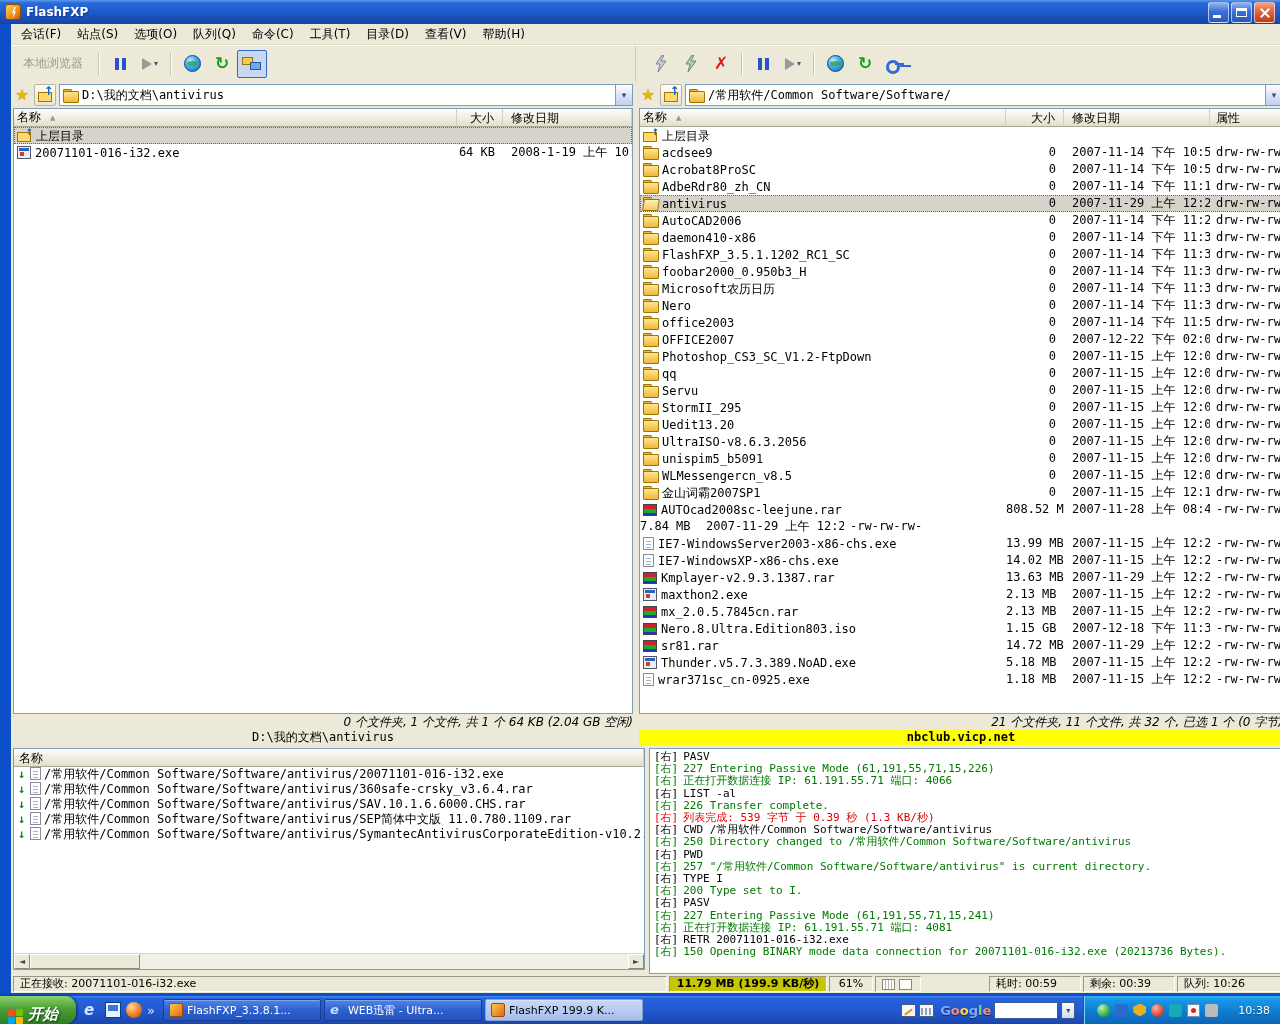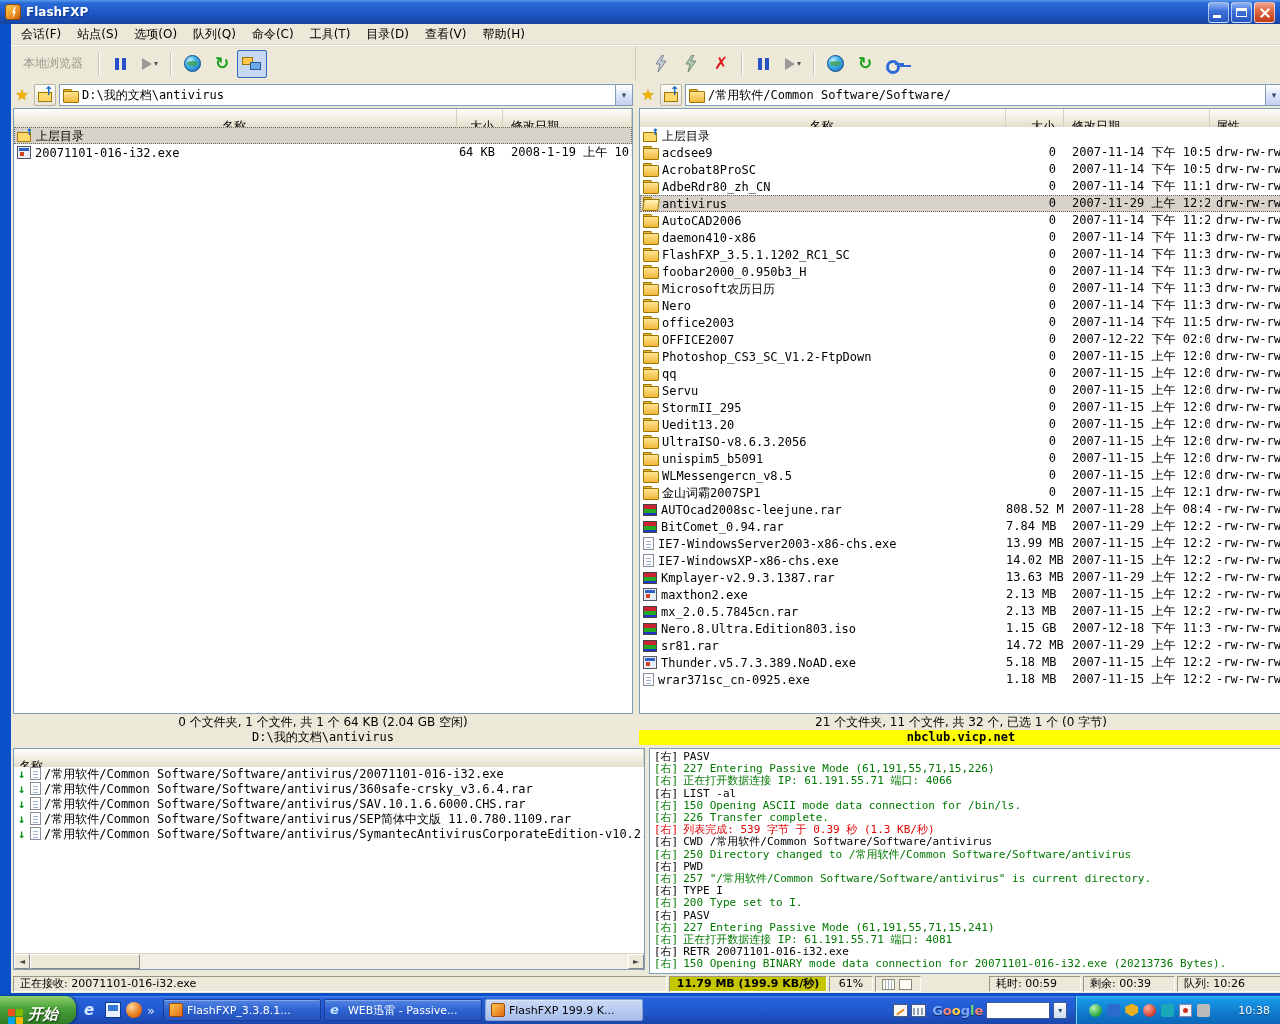--- a/index.html
+++ b/index.html
@@ -63,21 +63,21 @@
 .combo{flex:1;height:22px;border:1px solid #7F9DB9;background:#fff;display:flex;align-items:center;overflow:hidden;}
 .combo-ic{margin:0 4px 0 3px;}
 .combo-text{flex:1;font-size:12px;white-space:nowrap;overflow:hidden;}
 .combo-drop{width:17px;height:20px;flex:none;display:flex;align-items:center;justify-content:center;background:linear-gradient(180deg,#FFFFFF,#D6DFF7 60%,#C2D1F0);border-left:1px solid #7F9DB9;color:#3A5070;font-size:9px;}
 
 
 .fp{position:absolute;top:84px;border:1px solid #7F9DB9;background:#fff;}
 .fp-left{left:2px;width:620px;height:606px;}
 .fp-right{left:628px;width:644px;height:606px;}
 .fhead{position:absolute;top:0;left:0;right:0;height:18px;display:flex;background:#ECE9D8;}
-.hc{background:linear-gradient(180deg,#FDFDFB,#ECE9D8 70%,#E2DECB);border-right:1px solid #D4D0BC;border-bottom:1px solid #ACA899;padding:9px 5px;white-space:nowrap;overflow:hidden;flex-direction:column;}
+.hc{background:linear-gradient(180deg,#FDFDFB,#ECE9D8 70%,#E2DECB);border-right:1px solid #D4D0BC;border-bottom:1px solid #ACA899;padding:1px 5px;white-space:nowrap;overflow:hidden;}
 .sortarrow::before{content:"▲";font-size:7px;color:#9A9588;margin-left:5px;vertical-align:2px;}
 .fbody{position:absolute;top:18px;left:0;right:0;bottom:0;background:#fff;overflow:hidden;}
 .frow{display:flex;height:17px;line-height:16px;font-family:"DejaVu Sans Mono","Liberation Mono",monospace;font-size:12px;white-space:nowrap;}
 .frow.sel{background:#D7D3CA;outline:1px dotted #6A6A6A;outline-offset:-1px;}
 .cell{overflow:hidden;white-space:nowrap;}
 .c-name{display:flex;align-items:center;gap:4px;padding-left:3px;}
 .c-size{text-align:right;padding-right:8px;}
 .c-date{padding-left:8px;}
 .c-attr{padding-left:6px;}
 .fp-left .c-name{width:443px;}
@@ -98,21 +98,21 @@
 .ic-updir::before{content:"";position:absolute;bottom:0;left:0;width:12px;height:8px;background:#FFD96B;border:1px solid #A07800;}
 .ic-updir::after{content:"↑";position:absolute;right:-1px;top:-4px;color:#1566C8;font-weight:bold;font-size:12px;line-height:12px;}
 .ic-exe{width:14px;height:13px;background:#E8EEF8;border:1px solid #556;}
 .ic-exe::before{content:"";position:absolute;top:1px;left:1px;right:1px;height:3px;background:#2D61C8;}
 .ic-exe::after{content:"";position:absolute;left:2px;bottom:2px;width:4px;height:4px;background:#D04020;}
 .ic-doc{width:11px;height:13px;background:#FDFDFD;border:1px solid #8A8A9A;}
 .ic-doc::after{content:"";position:absolute;left:2px;top:3px;right:2px;height:7px;background:repeating-linear-gradient(180deg,#9FB6D4 0 1px,transparent 1px 3px);}
 .ic-rar{width:14px;height:12px;border:1px solid #444;background:linear-gradient(180deg,#C23 0 4px,#2A2 4px 8px,#23C 8px 12px);}
 
 
-.sumline{position:absolute;height:15px;line-height:15px;text-align:center;font-size:12px;overflow:hidden;}
+.sumline{position:absolute;height:15px;line-height:15px;text-align:right;font-size:12px;overflow:hidden;font-style:italic;}
 .sum-left{left:2px;top:691px;width:620px;}
 .sum-right{left:628px;top:691px;width:644px;}
 .pathline{position:absolute;height:15px;line-height:15px;text-align:center;font-size:12px;overflow:hidden;}
 .path-left{left:2px;top:706px;width:620px;}
 .path-right{left:628px;top:706px;width:644px;background:#FFFF00;font-weight:bold;}
 
 
 .queuepanel{position:absolute;left:2px;top:724px;width:632px;height:222px;border:1px solid #7F9DB9;background:#fff;}
 .queuepanel .fhead .hc{flex:1;}
 .qbody{position:absolute;top:18px;left:0;right:0;bottom:16px;background:#fff;overflow:hidden;}
@@ -189,21 +189,21 @@
  background:linear-gradient(180deg,#35B5F5 0%,#1898E8 12%,#0F7ACC 60%,#0C66B8 100%);border-left:1px solid #0A5CA8;box-shadow:inset 1px 0 0 #7FD4FF;}
 .tico{width:13px;height:13px;display:inline-block;flex:none;}
 .t1{border-radius:50%;background:radial-gradient(circle at 35% 30%,#B8F0B8,#28A838 70%);}
 .t2{background:#2D6AD0;border-radius:2px;}
 .t3{background:#E8B020;clip-path:polygon(50% 0,100% 25%,100% 70%,50% 100%,0 70%,0 25%);}
 .t4{border-radius:50%;background:radial-gradient(circle at 35% 30%,#FFB0A0,#D23B2A 70%);}
 .t5{background:#18A8B8;border-radius:2px;}
 .t6{background:#F4F6FA;border:1px solid #88A;}
 .t6::after{content:"";display:block;width:5px;height:5px;margin:3px auto;background:#D03020;border-radius:50%;}
 .t7{background:#BBB;border-radius:2px;}
-.clock{color:#fff;font-size:11px;margin-left:23px;text-shadow:0 1px 1px #00000066;}
+.clock{color:#fff;font-size:11px;margin-left:15px;text-shadow:0 1px 1px #00000066;}
 </style>
 </head>
 <body>
 
 <div class="window">
   <div class="titlebar">
     <span class="appicon"></span>
     <span class="apptitle">FlashFXP</span>
     <span class="capbtns">
       <span class="cb">
@@ -566,24 +566,20 @@
             <div class="frow">
               <span class="cell c-name">
                 <span class="ic ic-rar"></span>
                 <span class="txt">AUTOcad2008sc-leejune.rar</span>
               </span>
               <span class="cell c-size">808.52 MB</span>
               <span class="cell c-date">2007-11-28 上午 08:48</span>
               <span class="cell c-attr">-rw-rw-rw-</span>
             </div>
             <div class="frow">
-              <span class="cell c-name">
-                <span class="ic ic-rar"></span>
-                <span class="txt">BitComet_0.94.rar</span>
-              </span>
               <span class="cell c-size">7.84 MB</span>
               <span class="cell c-date">2007-11-29 上午 12:25</span>
               <span class="cell c-attr">-rw-rw-rw-</span>
             </div>
             <div class="frow">
               <span class="cell c-name">
                 <span class="ic ic-doc"></span>
                 <span class="txt">IE7-WindowsServer2003-x86-chs.exe</span>
               </span>
               <span class="cell c-size">13.99 MB</span>
@@ -710,21 +706,20 @@
         <span class="sbtn">►</span>
       </div>
     </div>
 
     <div class="logpanel">
       <div id="log-lines">
           <div class="logline cmd"><span class="pfx">[右]</span><span class="msg">PASV</span></div>
           <div class="logline ok"><span class="pfx">[右]</span><span class="msg">227 Entering Passive Mode (61,191,55,71,15,226)</span></div>
           <div class="logline ok"><span class="pfx">[右]</span><span class="msg">正在打开数据连接 IP: 61.191.55.71 端口: 4066</span></div>
           <div class="logline cmd"><span class="pfx">[右]</span><span class="msg">LIST -al</span></div>
-          <div class="logline ok"><span class="pfx">[右]</span><span class="msg">150 Opening ASCII mode data connection for /bin/ls.</span></div>
           <div class="logline ok"><span class="pfx">[右]</span><span class="msg">226 Transfer complete.</span></div>
           <div class="logline err"><span class="pfx">[右]</span><span class="msg">列表完成: 539 字节 于 0.39 秒 (1.3 KB/秒)</span></div>
           <div class="logline cmd"><span class="pfx">[右]</span><span class="msg">CWD /常用软件/Common Software/Software/antivirus</span></div>
           <div class="logline ok"><span class="pfx">[右]</span><span class="msg">250 Directory changed to /常用软件/Common Software/Software/antivirus</span></div>
           <div class="logline cmd"><span class="pfx">[右]</span><span class="msg">PWD</span></div>
           <div class="logline ok"><span class="pfx">[右]</span><span class="msg">257 "/常用软件/Common Software/Software/antivirus" is current directory.</span></div>
           <div class="logline cmd"><span class="pfx">[右]</span><span class="msg">TYPE I</span></div>
           <div class="logline ok"><span class="pfx">[右]</span><span class="msg">200 Type set to I.</span></div>
           <div class="logline cmd"><span class="pfx">[右]</span><span class="msg">PASV</span></div>
           <div class="logline ok"><span class="pfx">[右]</span><span class="msg">227 Entering Passive Mode (61,191,55,71,15,241)</span></div>
@@ -767,21 +762,21 @@
     <span class="ql ql-media"></span>
     <span class="ql-chevron">»</span>
   </div>
   <div class="tasks" id="task-buttons">
       <div class="taskbtn">
         <span class="tic tic-flashfxp"></span>
         <span class="tlabel">FlashFXP_3.3.8.1...</span>
       </div>
       <div class="taskbtn">
         <span class="tic tic-ie"></span>
-        <span class="tlabel">WEB迅雷 - Passive...</span>
+        <span class="tlabel">WEB迅雷 - Ultra...</span>
       </div>
       <div class="taskbtn active">
         <span class="tic tic-flashfxp"></span>
         <span class="tlabel">FlashFXP 199.9 K...</span>
       </div>
     </div>
   <div class="tb-spacer"></div>
   <div class="langbar">
     <span class="lb lb-pen"></span>
     <span class="lb lb-kb"></span>

